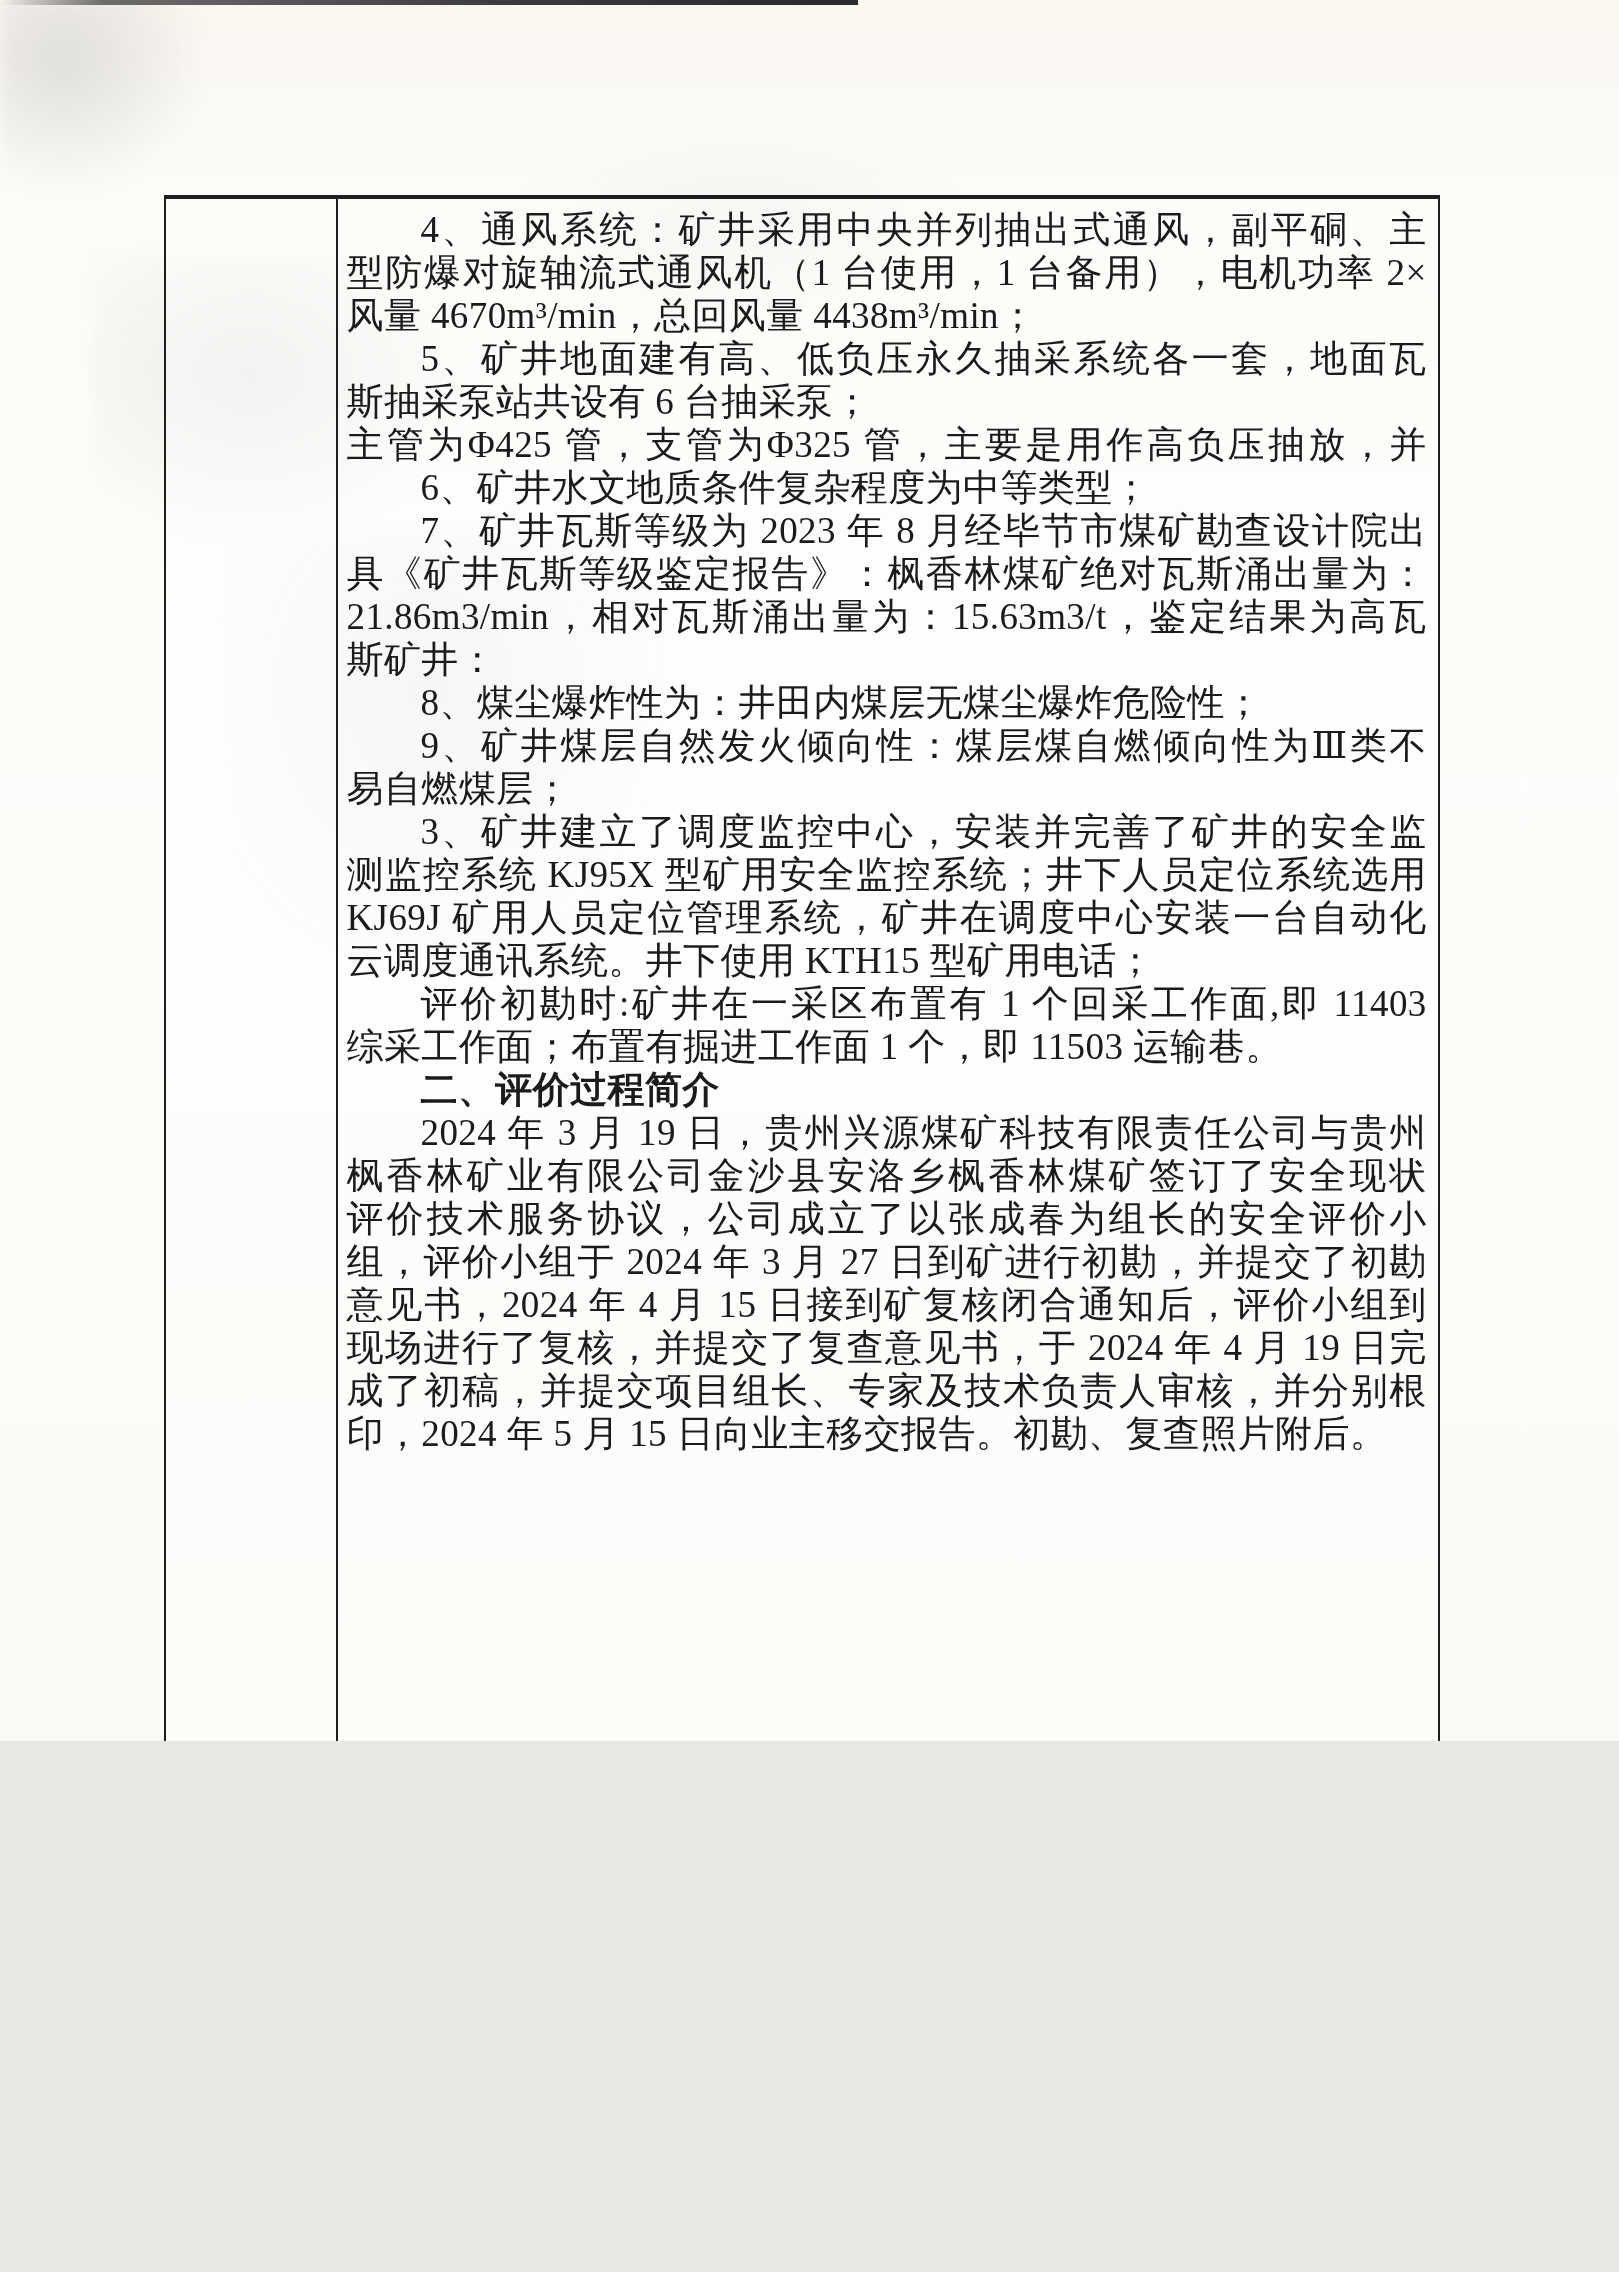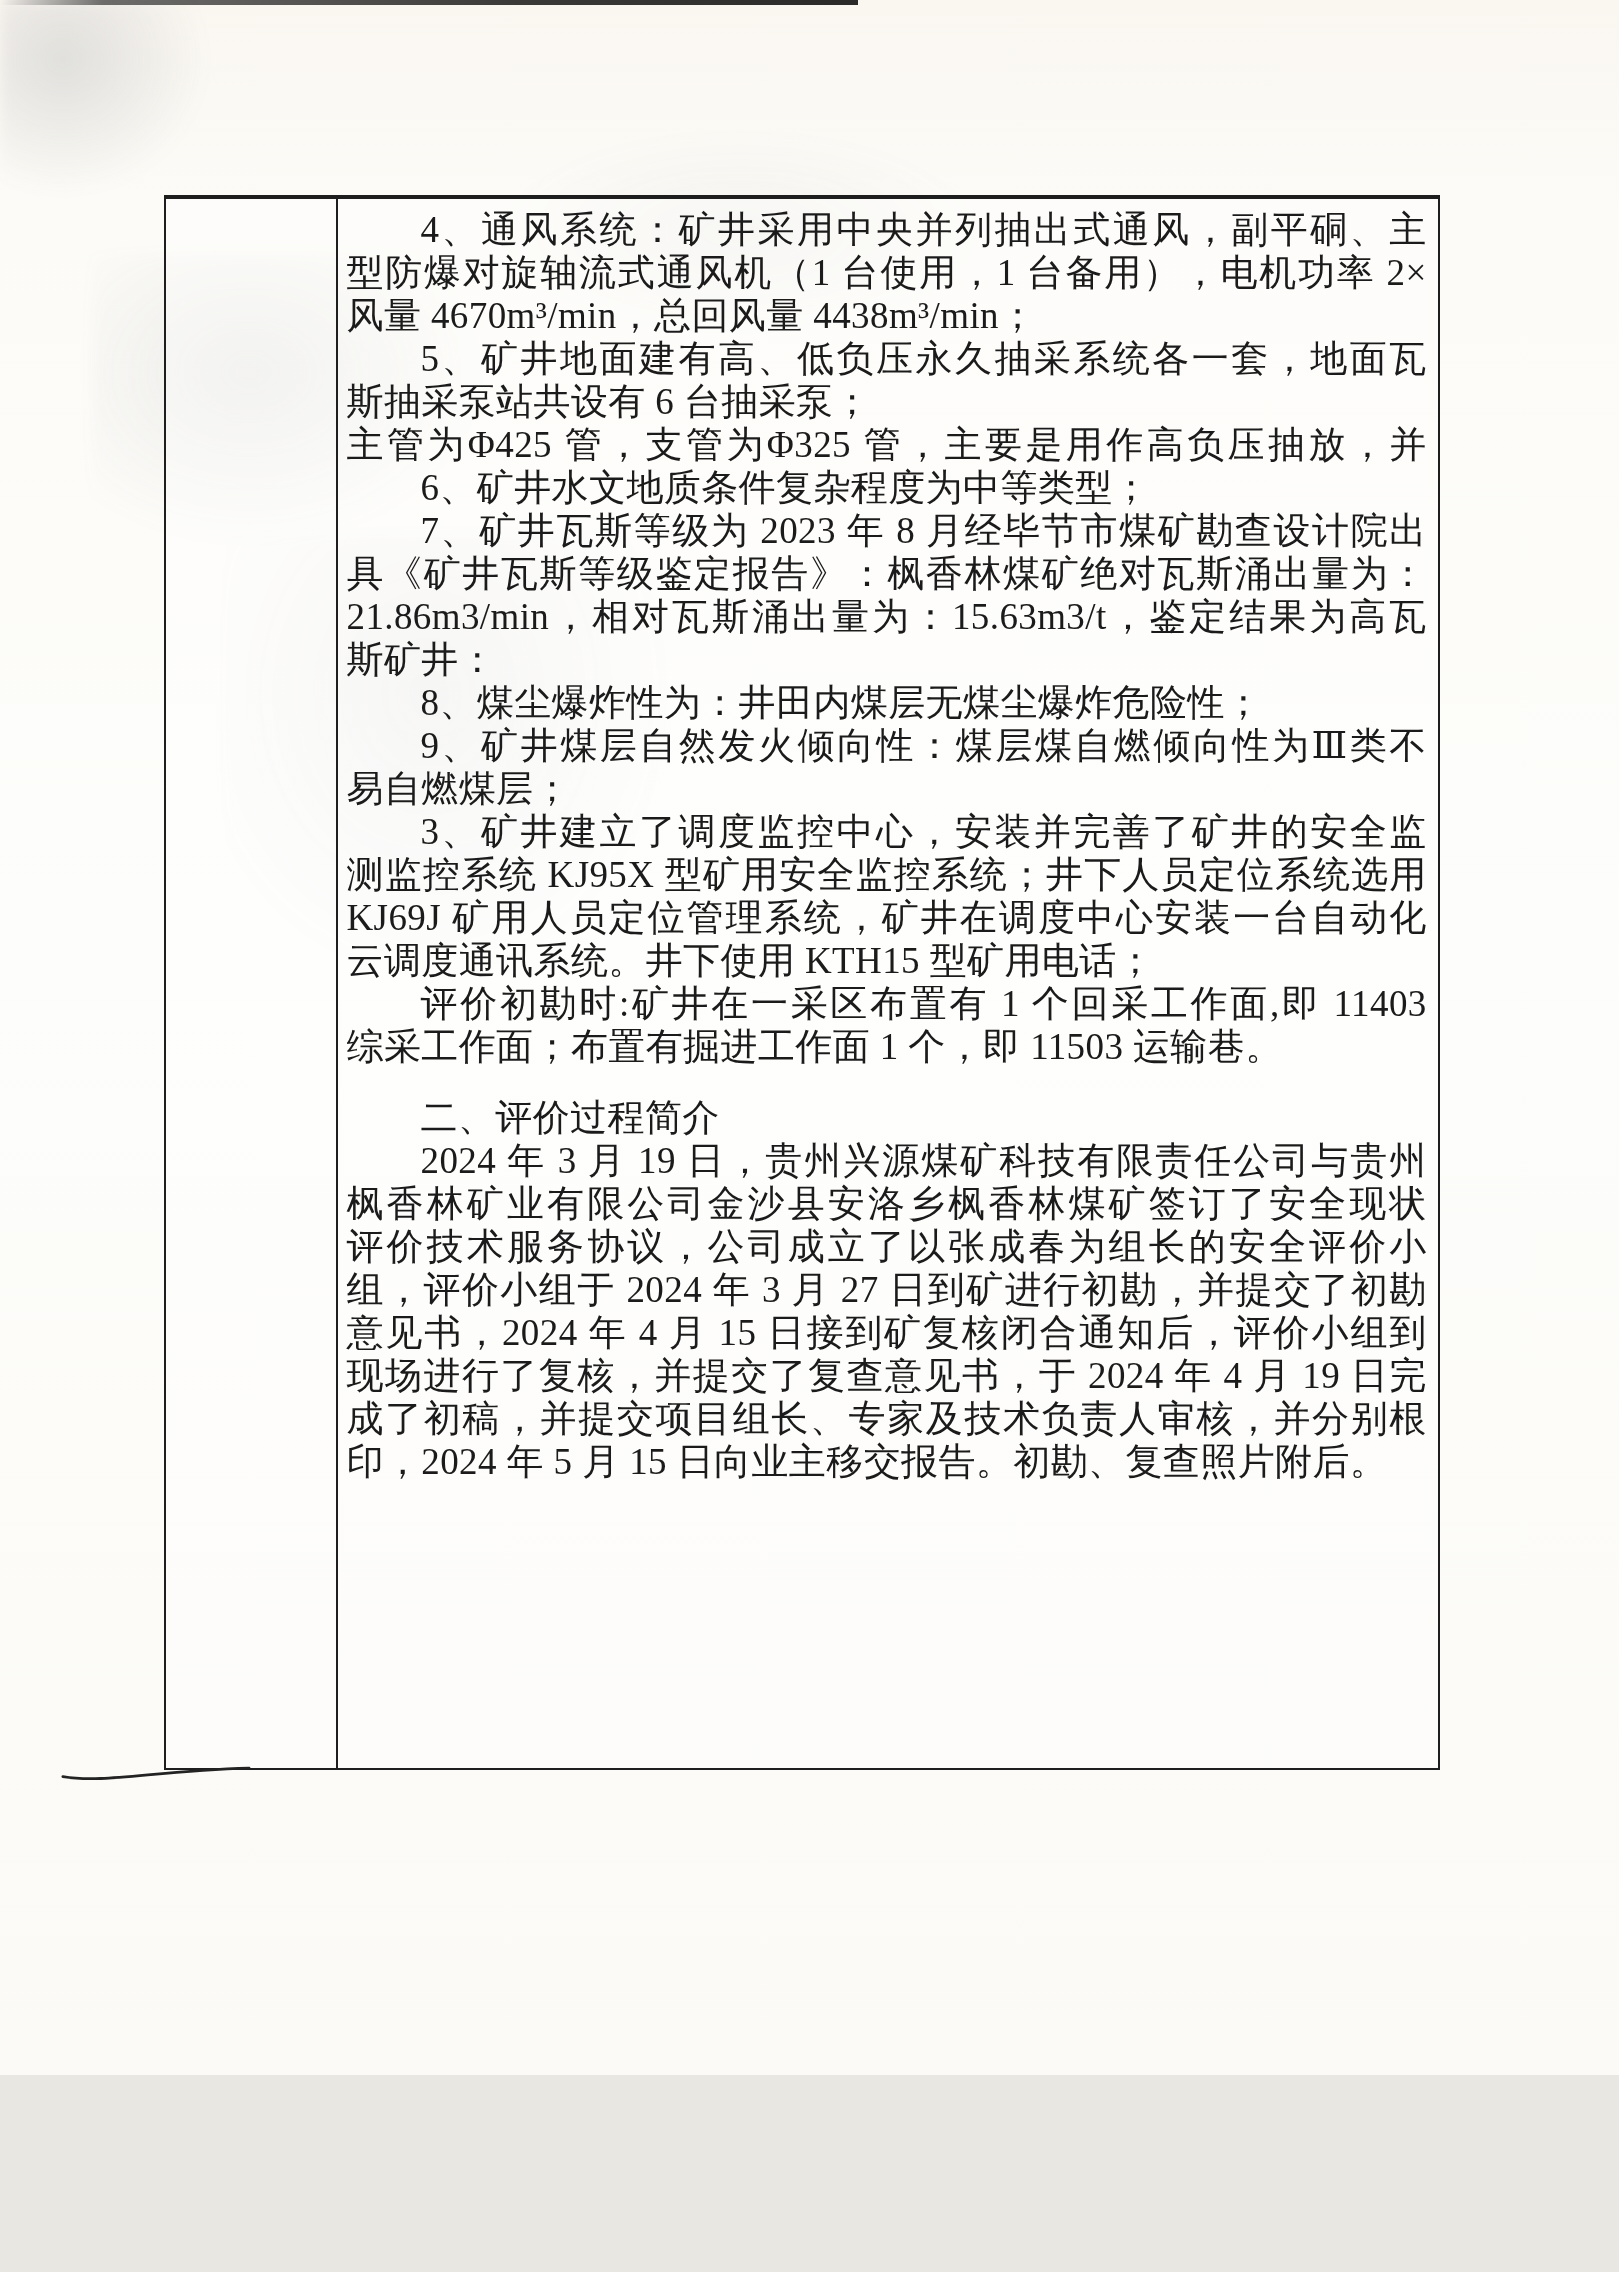--- a/index.html
+++ b/index.html
@@ -3,21 +3,21 @@
 <meta charset="utf-8">
 <style>
   html, body { margin: 0; padding: 0; }
   body {
     width: 1619px; height: 2273px;
     font-family: "Liberation Serif", "DejaVu Serif", serif;
     background: #e9e7e2;
   }
   .page {
     position: relative;
-    width: 1619px; height: 2075px;
+    width: 1619px; height: 1741px;
     background: linear-gradient(180deg, #faf7f1 0%, #fcfbf7 10%, #fdfdfb 45%, #fbfaf6 100%);
     overflow: hidden;
   }
   
   .top-edge-strip {
     position: absolute; top: 0; left: 1080; width: 858px; height: 5px;
     background: linear-gradient(to right, rgba(40,40,40,0) 0%, rgba(35,35,35,.65) 12%, rgba(25,25,25,.85) 60%, rgba(20,20,20,.9) 100%);
   }
   
   .ghost { position: absolute; filter: blur(6.3px); pointer-events: none; }
@@ -55,21 +55,21 @@
   .line {
     font-size: 37px;
     line-height: 43px;
     color: #1b1b1b;
     text-align: justify;
     letter-spacing: 0.4px;
     white-space: normal;
   }
   .line.full { text-align-last: justify; }
   .line.indent { text-indent: 2em; }
-  .line.bold { font-weight: 400; margin-top: 28px; }
+  .line.bold { font-weight: 700; }
 
   .squiggle { position: absolute; left: 61px; top: 1743px; }
 </style>
 </head>
 <body>
 
 <div class="page">
 
   <div class="top-edge-strip"></div>
   <div class="ghost ghost1"></div>

